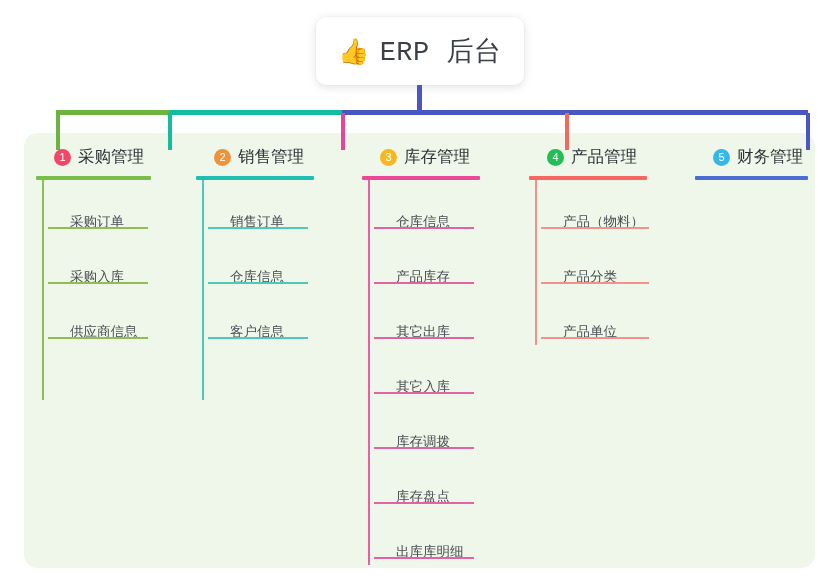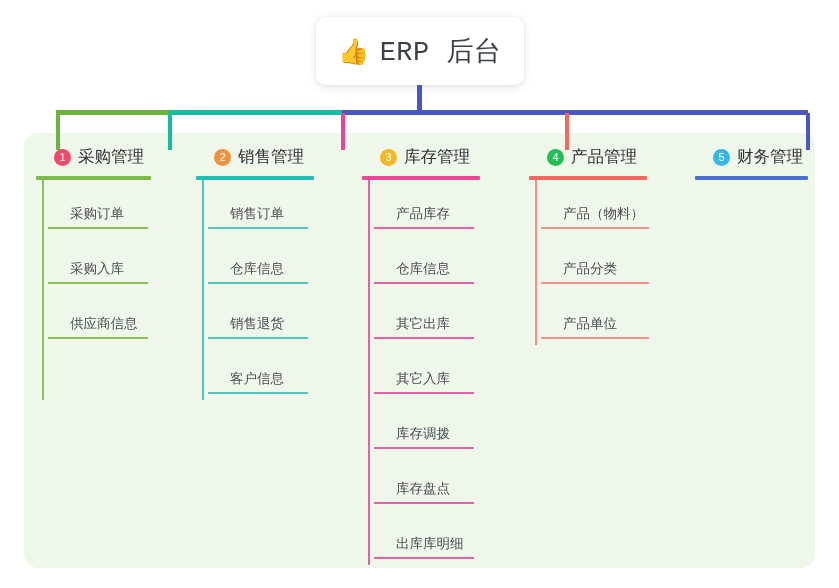--- a/index.html
+++ b/index.html
@@ -125,21 +125,21 @@
     width: 2px;
   }
   .leaf {
     position: relative;
     height: 55px;
     box-sizing: border-box;
   }
   .leaf-label {
     position: absolute;
     left: 28px;
-    bottom: 12px;
+    bottom: 4px;
     font-size: 13.5px;
     color: #4a4d54;
     white-space: nowrap;
   }
   .leaf-rule {
     position: absolute;
     left: 6px;
     bottom: 6px;
     height: 2px;
   }
@@ -201,43 +201,39 @@
           <div class="spine" style="background: rgb(78, 199, 189); height: 220px;"></div>
           <div class="leaf">
             <span class="leaf-label">销售订单</span>
             <div class="leaf-rule" style="background: rgb(78, 199, 189); width: 100px;"></div>
           </div>
           <div class="leaf">
             <span class="leaf-label">仓库信息</span>
             <div class="leaf-rule" style="background: rgb(78, 199, 189); width: 100px;"></div>
           </div>
           <div class="leaf">
-            <span class="leaf-label">销售退货</span>
-            <div class="leaf-rule" style="background: rgb(78, 199, 189); width: 100px;"></div>
-          </div>
-          <div class="leaf">
             <span class="leaf-label">客户信息</span>
             <div class="leaf-rule" style="background: rgb(78, 199, 189); width: 100px;"></div>
           </div>
         </div>
       </div>
       <div class="col" style="left: 362px;">
         <div class="col-head">
           <span class="badge" style="background: rgb(245, 184, 32);">3</span>
           <span class="col-title">库存管理</span>
         </div>
         <div class="col-rule" style="background: rgb(236, 72, 153); width: 118px;"></div>
         <div class="leaves">
           <div class="spine" style="background: rgb(226, 98, 164); height: 385px;"></div>
           <div class="leaf">
+            <span class="leaf-label">仓库信息</span>
+            <div class="leaf-rule" style="background: rgb(226, 98, 164); width: 100px;"></div>
+          </div>
+          <div class="leaf">
             <span class="leaf-label">产品库存</span>
-            <div class="leaf-rule" style="background: rgb(226, 98, 164); width: 100px;"></div>
-          </div>
-          <div class="leaf">
-            <span class="leaf-label">仓库信息</span>
             <div class="leaf-rule" style="background: rgb(226, 98, 164); width: 100px;"></div>
           </div>
           <div class="leaf">
             <span class="leaf-label">其它出库</span>
             <div class="leaf-rule" style="background: rgb(226, 98, 164); width: 100px;"></div>
           </div>
           <div class="leaf">
             <span class="leaf-label">其它入库</span>
             <div class="leaf-rule" style="background: rgb(226, 98, 164); width: 100px;"></div>
           </div>

